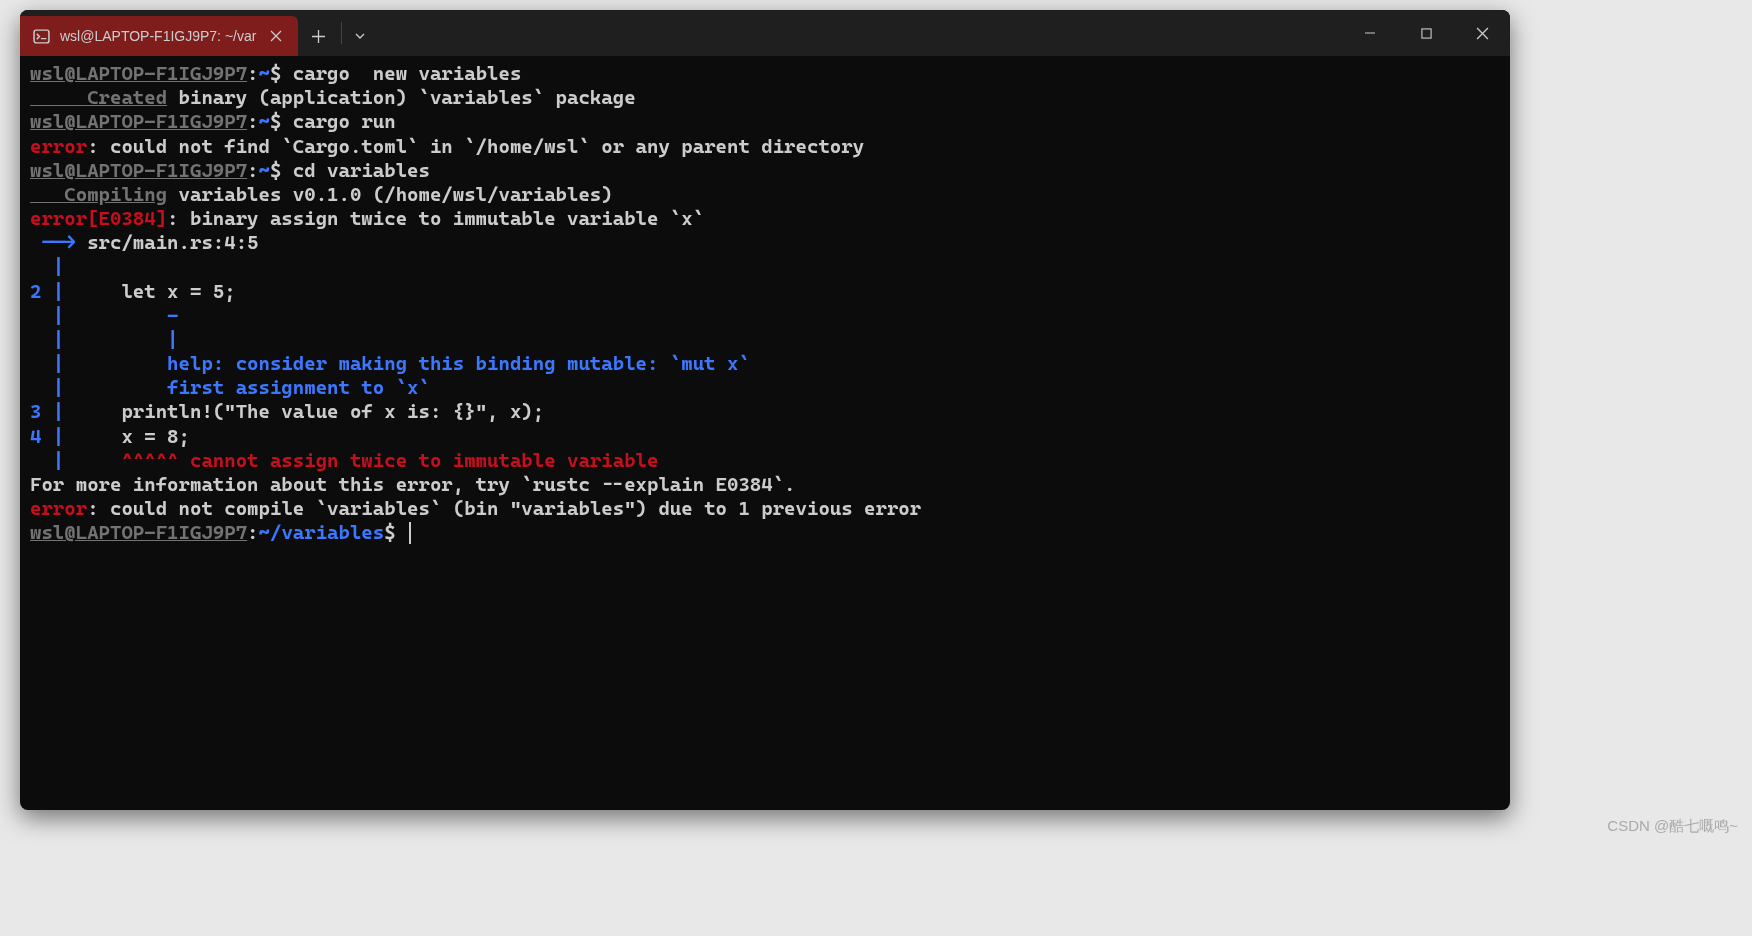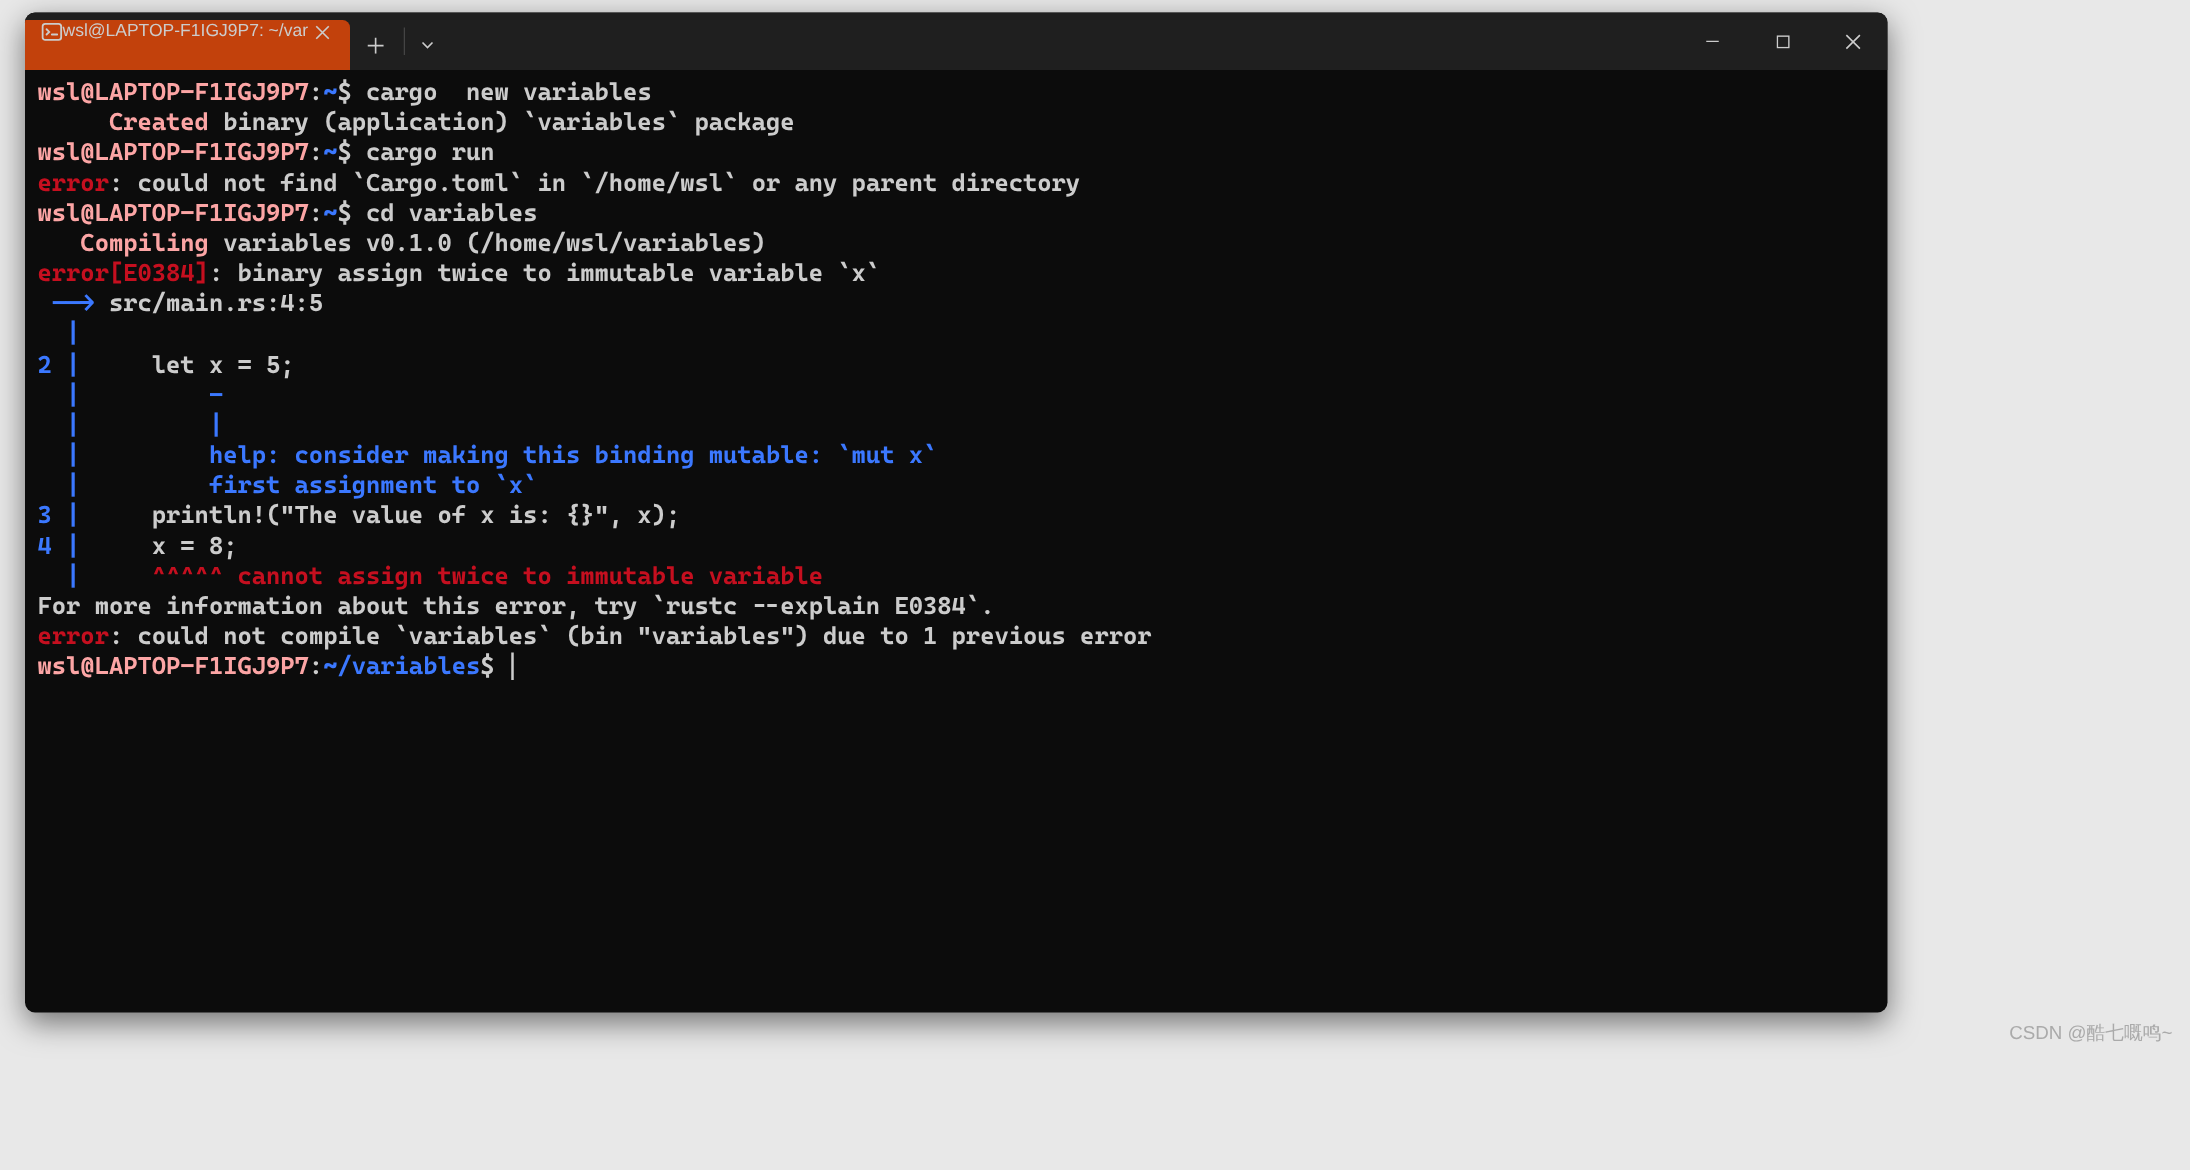--- a/index.html
+++ b/index.html
@@ -29,24 +29,25 @@
       overflow: hidden;
     }
     .titlebar {
       height: 46px;
       background: #1f1f1f;
       display: flex;
       align-items: stretch;
     }
     .tab {
       display: flex;
-      align-items: flex-start;
+      align-items: center;
       padding: 0 12px;
-      background: #c2410c;
+      background: #7f1d1d;
       border-top-right-radius: 6px;
+      gap: 10px;
       margin-top: 6px;
       min-width: 260px;
     }
     .tab-icon {
       width: 18px;
       height: 18px;
       display: flex;
       align-items: center;
       justify-content: center;
       color: #ccc;
@@ -111,21 +112,21 @@
       padding: 6px 10px;
       font-size: 19.5px;
       line-height: 1.24;
       font-weight: bold;
       overflow: hidden;
     }
     .line {
       white-space: pre;
       color: #cccccc;
     }
-    .green { color: #fca5a5; }
+    .green { color: #737373; text-decoration: underline; }
     .blue { color: #3b78ff; }
     .red { color: #c50f1f; }
     .white { color: #cccccc; }
     .cursor {
       display: inline-block;
       width: 2px;
       height: 22px;
       background: #cccccc;
       vertical-align: text-bottom;
       margin-left: 2px;

